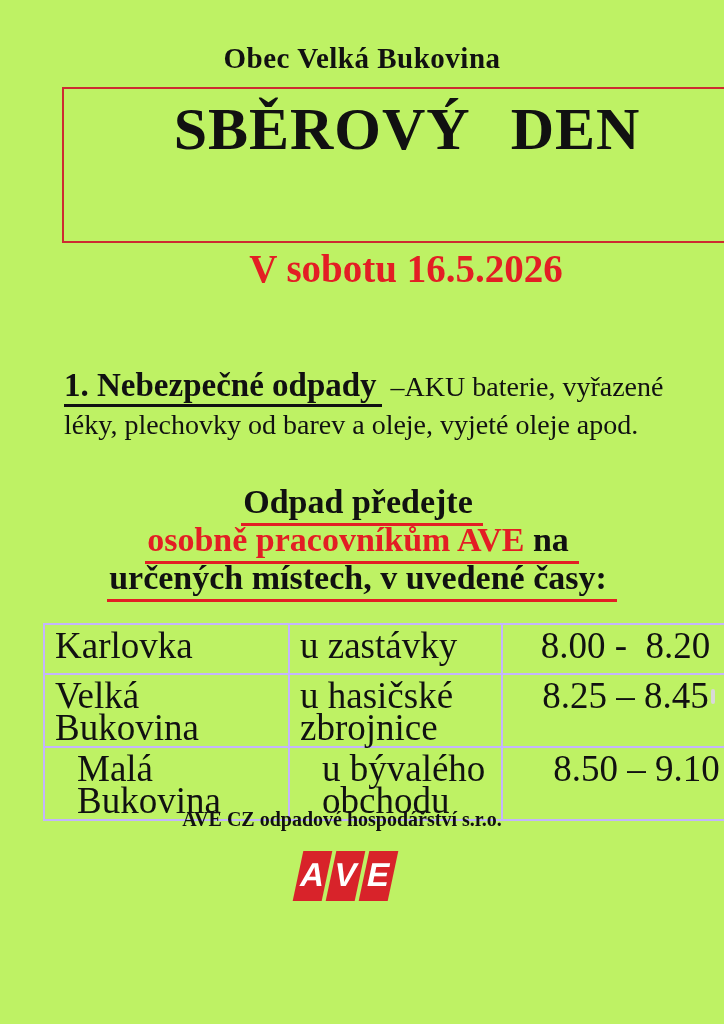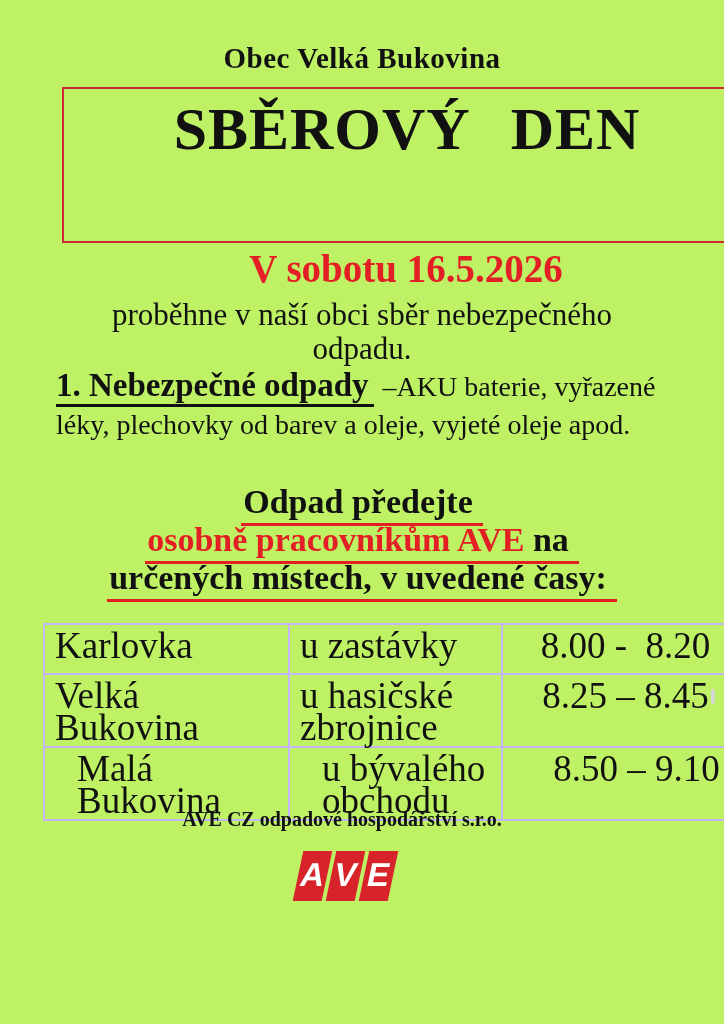--- a/index.html
+++ b/index.html
@@ -18,21 +18,21 @@
   }
   .title-line{font-size:60px;font-weight:bold;line-height:71px;letter-spacing:1px;}
   .title-line.first{margin-top:5px;word-spacing:24px;}
 
   .date-line{top:246px;font-size:39px;font-weight:bold;color:#e31e24;padding-left:44px;}
 
   .intro-line{font-size:31px;}
   .intro-1{top:297px;}
   .intro-2{top:331px;}
 
-  .list-line{left:56px;white-space:nowrap;font-family:Liberation Serif, serif;}
+  .list-line{left:64px;white-space:nowrap;font-family:Liberation Serif, serif;}
   .list-1{top:367px;}
   .list-2{top:409px;}
   .list-3{top:441px;}
   .list-label{font-size:33px;font-weight:bold;border-bottom:3px solid #111111;padding:0 5px 1px 0;}
   .list-desc{font-size:28px;margin-left:9px;}
   .list-cont{font-size:28px;}
 
   .handover-line{font-size:34px;font-weight:bold;}
   .h-1{top:483px;}
   .h-2{top:521px;}
@@ -77,22 +77,20 @@
 <div class="page">
 
   <div class="abs centered municipality">Obec Velká Bukovina</div>
 
   <div class="abs title-box">
     <div class="title-line first">SBĚROVÝ DEN</div>
   </div>
 
   <div class="abs centered date-line">V sobotu 16.5.2026</div>
 
-  <div class="abs centered intro-line intro-1">proběhne v naší obci sběr nebezpečného</div>
-  <div class="abs centered intro-line intro-2">odpadu.</div>
 
   <div class="abs list-line list-1">
     <span class="list-label">1. Nebezpečné odpady</span><span class="list-desc">–AKU baterie, vyřazené</span>
   </div>
   <div class="abs list-line list-2">
     <span class="list-cont">léky, plechovky od barev a oleje, vyjeté oleje apod.</span>
   </div>
 
   <div class="abs centered handover-line h-1">
     <span class="red-underline">Odpad předejte</span>

